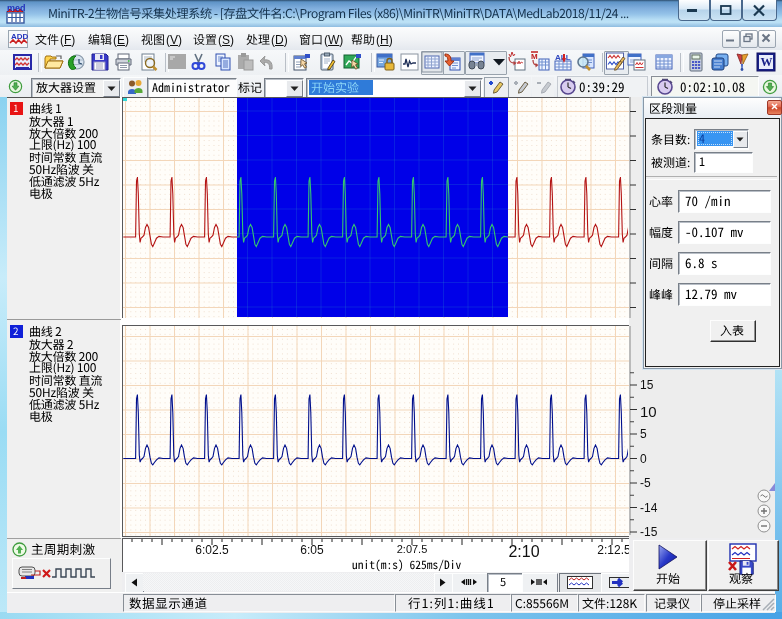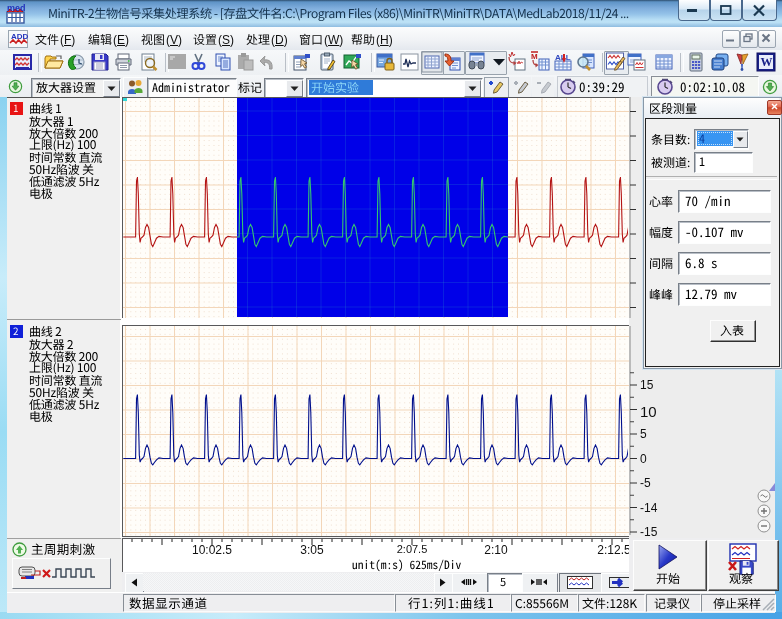--- a/index.html
+++ b/index.html
@@ -1133,24 +1133,24 @@
       <line x1="419" y1="0" x2="419" y2="3" stroke="#202020"></line>
       <line x1="429" y1="0" x2="429" y2="3" stroke="#202020"></line>
       <line x1="439" y1="0" x2="439" y2="6" stroke="#202020"></line>
       <line x1="449" y1="0" x2="449" y2="3" stroke="#202020"></line>
       <line x1="459" y1="0" x2="459" y2="3" stroke="#202020"></line>
       <line x1="469" y1="0" x2="469" y2="3" stroke="#202020"></line>
       <line x1="479" y1="0" x2="479" y2="3" stroke="#202020"></line>
       <line x1="489" y1="0" x2="489" y2="6" stroke="#202020"></line>
       <line x1="499" y1="0" x2="499" y2="3" stroke="#202020"></line>
     </svg>
-    <div class="lt" style="left:212px;top:543px;font-size:12px;color:#101010;transform:translateX(-50%)">10:02.5</div>
-    <div class="lt" style="left:312px;top:543px;font-size:12px;color:#101010;transform:translateX(-50%)">3:05</div>
+    <div class="lt" style="left:212px;top:543px;font-size:12px;color:#101010;transform:translateX(-50%)">6:02.5</div>
+    <div class="lt" style="left:312px;top:543px;font-size:12px;color:#101010;transform:translateX(-50%)">6:05</div>
     <div class="lt" style="left:412px;top:543px;font-size:11px;color:#101010;transform:translateX(-50%)">2:07.5</div>
-    <div class="lt" style="left:496px;top:543px;font-size:12px;color:#101010;transform:translateX(-50%)">2:10</div>
+    <div class="lt" style="left:524px;top:543px;font-size:16px;color:#101010;transform:translateX(-50%)">2:10</div>
     <div class="lt" style="left:614px;top:543px;font-size:12px;color:#101010;transform:translateX(-50%)">2:12.5</div>
     <svg class="t" style="left:352.0px;top:559.0px" width="111" height="15">
       <g fill="#000">
         <use href="#m75" transform="translate(0.00,10) scale(0.01150,-0.01150)"></use>
         <use href="#m6e" transform="translate(5.75,10) scale(0.01150,-0.01150)"></use>
         <use href="#m69" transform="translate(11.50,10) scale(0.01150,-0.01150)"></use>
         <use href="#m74" transform="translate(17.25,10) scale(0.01150,-0.01150)"></use>
         <use href="#m28" transform="translate(23.00,10) scale(0.01150,-0.01150)"></use>
         <use href="#m6d" transform="translate(28.75,10) scale(0.01150,-0.01150)"></use>
         <use href="#m3a" transform="translate(34.50,10) scale(0.01150,-0.01150)"></use>

